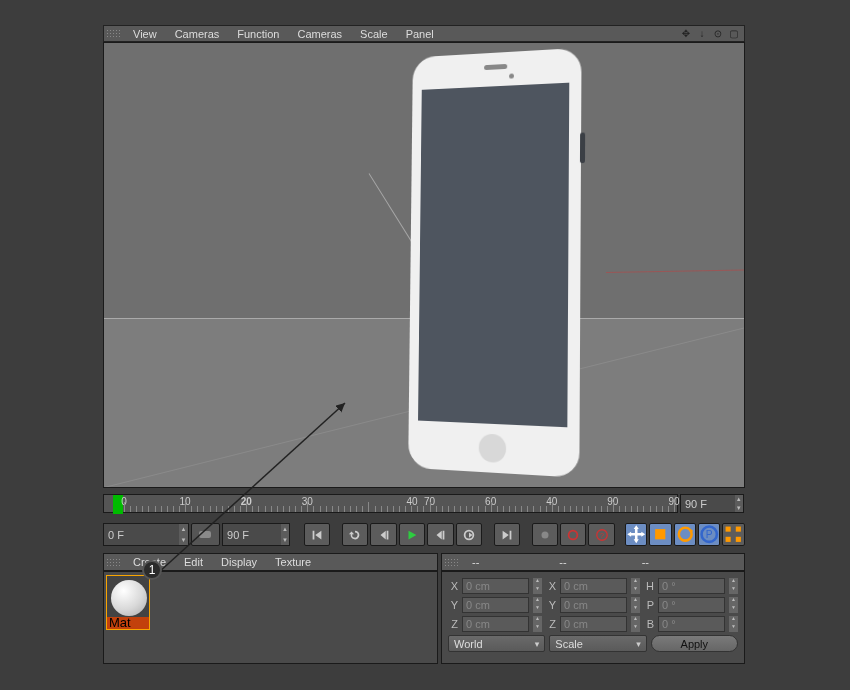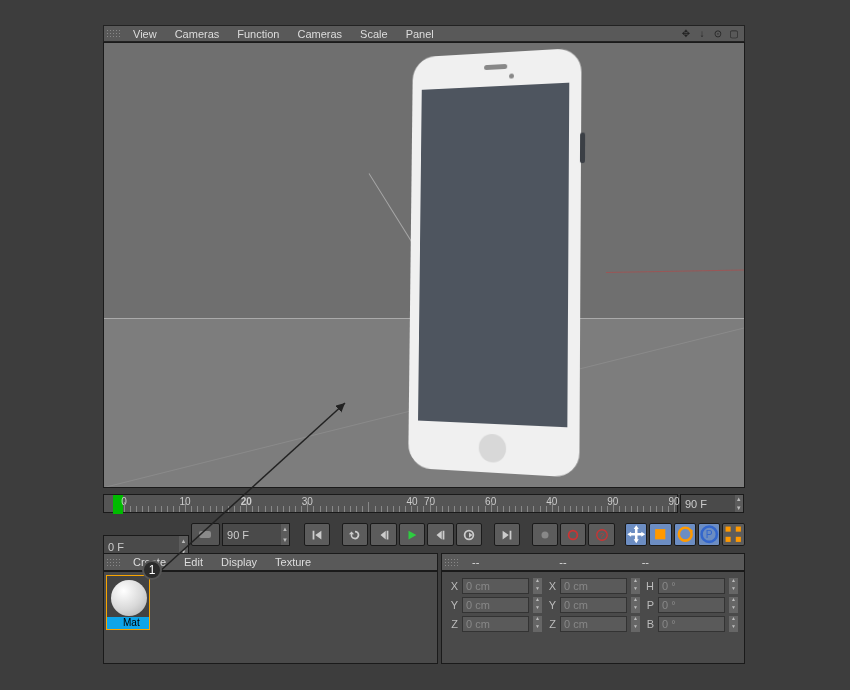--- a/index.html
+++ b/index.html
@@ -47,21 +47,21 @@
   .sq-btn svg { width: 14px; height: 14px; }
   .tool-btn { width: 23px; height: 23px; border: 1px solid #1a1a1a; display: flex; align-items: center; justify-content: center; border-radius: 2px; }
   .tool-on { background: #6c8dc2; }
   .tool-off { background: #5c5c5c; }
 
   
   .mat-menu { position: absolute; left: 103px; top: 553px; width: 335px; height: 18px; background: #595959; border: 1px solid #1a1a1a; display: flex; align-items: center; font-size: 11px; color: #ddd; }
   .mat-area { position: absolute; left: 103px; top: 571px; width: 335px; height: 93px; background: #4a4a4a; border: 1px solid #1a1a1a; }
   .mat-swatch { position: absolute; left: 2px; top: 3px; width: 44px; height: 55px; background: #434343; border: 1px solid #f9a500; }
   .mat-swatch .ball { position: absolute; left: 4px; top: 4px; width: 36px; height: 36px; border-radius: 50%; background: radial-gradient(circle at 35% 30%, #fff, #d8d8d8 55%, #aaa); }
-  .mat-swatch .lbl { position: absolute; left: 0; bottom: 0; width: 100%; height: 12px; background: #0ea5e9; color: #000; font-size: 10px; padding-left: 16px; line-height: 12px; }
+  .mat-swatch .lbl { position: absolute; left: 0; bottom: 0; width: 100%; height: 12px; background: #c2410c; color: #000; font-size: 13px; padding-left: 2px; line-height: 12px; }
 
   .callout { position: absolute; width: 20px; height: 20px; border-radius: 50%; background: #2b2b2b; border: 2px solid #555; color: #fff; font-size: 12px; display: flex; align-items: center; justify-content: center; }
 
   
   .coord-menu { position: absolute; left: 441px; top: 553px; width: 304px; height: 18px; background: #595959; border: 1px solid #1a1a1a; display: flex; align-items: center; font-size: 11px; color: #ddd; }
   .coord-area { position: absolute; left: 441px; top: 571px; width: 304px; height: 93px; background: #4a4a4a; border: 1px solid #1a1a1a; padding: 4px 6px; font-size: 11px; color: #bbb; }
   .coord-row { display: flex; align-items: center; height: 19px; gap: 4px; }
   .coord-row .lab { width: 10px; text-align: right; }
   .coord-row .fld { flex: 1; height: 16px; background: #5a5a5a; border: 1px solid #333; display: flex; align-items: center; padding-left: 3px; color: #888; }
   .coord-row .sp { width: 9px; height: 16px; background: #666; display: flex; flex-direction: column; }
@@ -226,21 +226,21 @@
 </div>
 <div class="tl-field" style="left:680px;top:494px;width:64px;height:19px">
   <input value="90 F" style="">
   <div class="spinner">
       <i>▲</i>
       <i>▼</i>
     </div>
 </div>
 
 <div class="btn-row">
-  <div class="tl-field" style="position:relative;left:0;top:12px;width:88px;height:23px">
+  <div class="tl-field" style="position:relative;left:0;top:0;width:88px;height:23px">
     <input value="0 F" style="">
     <div class="spinner">
         <i>▲</i>
         <i>▼</i>
       </div>
   </div>
   <div style="width:30px;height:23px;background:#555;border:1px solid #1a1a1a;border-radius:2px;display:flex;align-items:center;justify-content:center;">
     <div style="width:12px;height:7px;background:#8a8a8a;border-radius:2px"></div>
   </div>
   <div class="tl-field" style="position:relative;left:0;top:0;width:70px;height:23px">
@@ -433,13 +433,18 @@
           <i>▼</i>
         </span>
         <span class="lab">B</span>
         <span class="fld">0 °</span>
         <span class="sp">
           <i>▲</i>
           <i>▼</i>
         </span>
       </div>
     </div>
+  <div class="coord-bottom">
+    <div class="dd">World</div>
+    <div class="dd">Scale</div>
+    <div class="apply">Apply</div>
+  </div>
 </div>
 
 </body></html>

